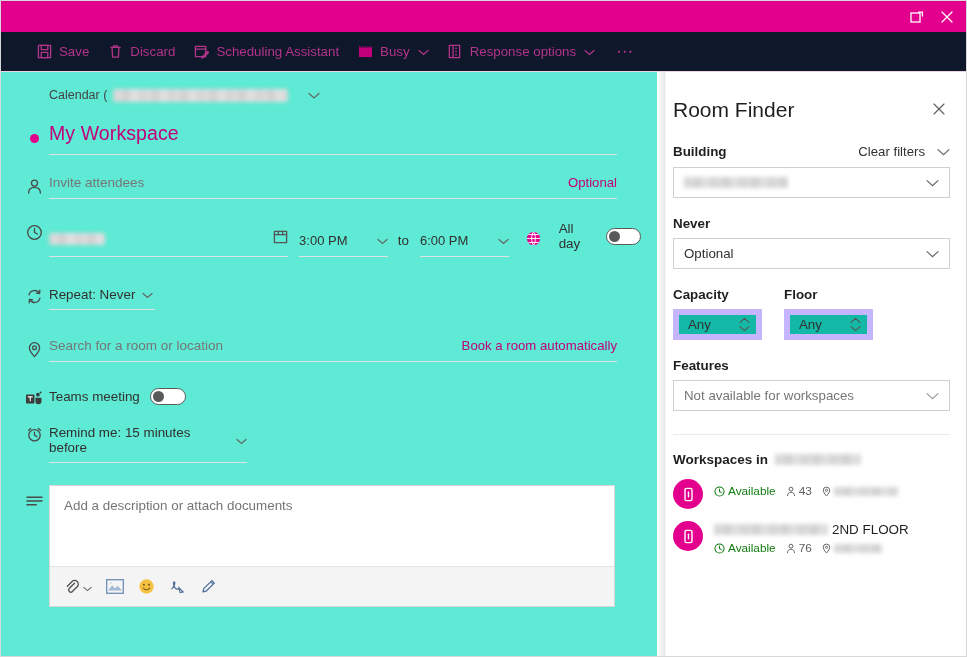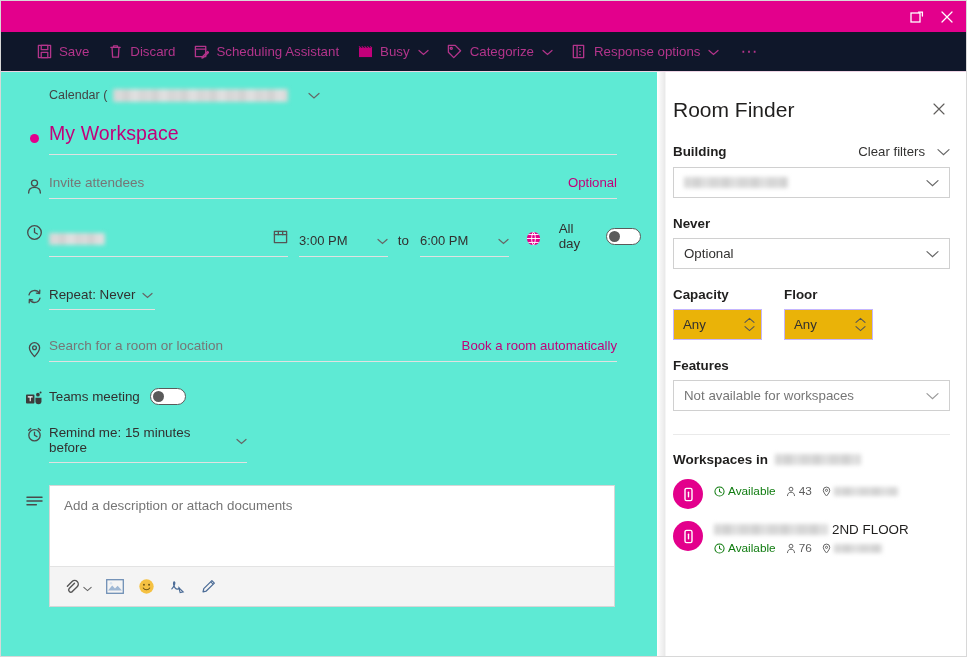--- a/index.html
+++ b/index.html
@@ -247,22 +247,22 @@
     font-size: 13.3px;
     color: #323130;
     cursor: pointer;
   }
   .pselect.muted { color: #767676; }
 
   .two-col { display:flex; gap: 22px; }
   .col { width: 89px; }
   .spinner {
     height: 31px;
-    border: 1px solid #c4b5fd;
-    background:#eab308;
+    border: 6px solid #c4b5fd;
+    background:#14b8a6;
     display:flex; align-items:center; justify-content:space-between;
     padding: 0 6px 0 9px;
     font-size: 13.3px; color: #323130;
     cursor: pointer;
   }
   .spin-arrows { display:flex; flex-direction:column; gap:1px; }
 
   #panel-sep { border-top: 1px solid #eaeaea; margin-top: 23px; }
 
   #ws-heading {
@@ -347,34 +347,20 @@
         </svg>
       </span>
       <span>Busy</span>
       <span class="chev">
         <svg width="11" height="7" viewBox="0 0 11 7">
             <path d="M1 1.5 L5.5 5.5 L10 1.5" fill="none" stroke="currentColor" stroke-width="1.2" stroke-linecap="round"></path>
           </svg>
       </span>
     </div>
 
-    <div class="cmd">
-      <span class="ico">
-        <svg width="15" height="15" viewBox="0 0 16 16">
-          <path d="M8.8 1.5 L14.5 7.2 L7.2 14.5 L1.5 8.8 L1.5 1.5 Z" class="icon-stroke"></path>
-          <circle cx="4.6" cy="4.6" r="1.1" class="icon-stroke"></circle>
-        </svg>
-      </span>
-      <span>Categorize</span>
-      <span class="chev">
-        <svg width="11" height="7" viewBox="0 0 11 7">
-            <path d="M1 1.5 L5.5 5.5 L10 1.5" fill="none" stroke="currentColor" stroke-width="1.2" stroke-linecap="round"></path>
-          </svg>
-      </span>
-    </div>
 
     <div class="cmd">
       <span class="ico">
         <svg width="15" height="15" viewBox="0 0 16 16">
           <rect x="2.5" y="1.5" width="11" height="13" class="icon-stroke"></rect>
           <path d="M6.5 1.5 L6.5 14.5" class="icon-stroke"></path>
           <circle cx="9.6" cy="4.6" r="0.9" fill="currentColor"></circle>
           <circle cx="9.6" cy="8" r="0.9" fill="currentColor"></circle>
           <circle cx="9.6" cy="11.4" r="0.9" fill="currentColor"></circle>
         </svg>

